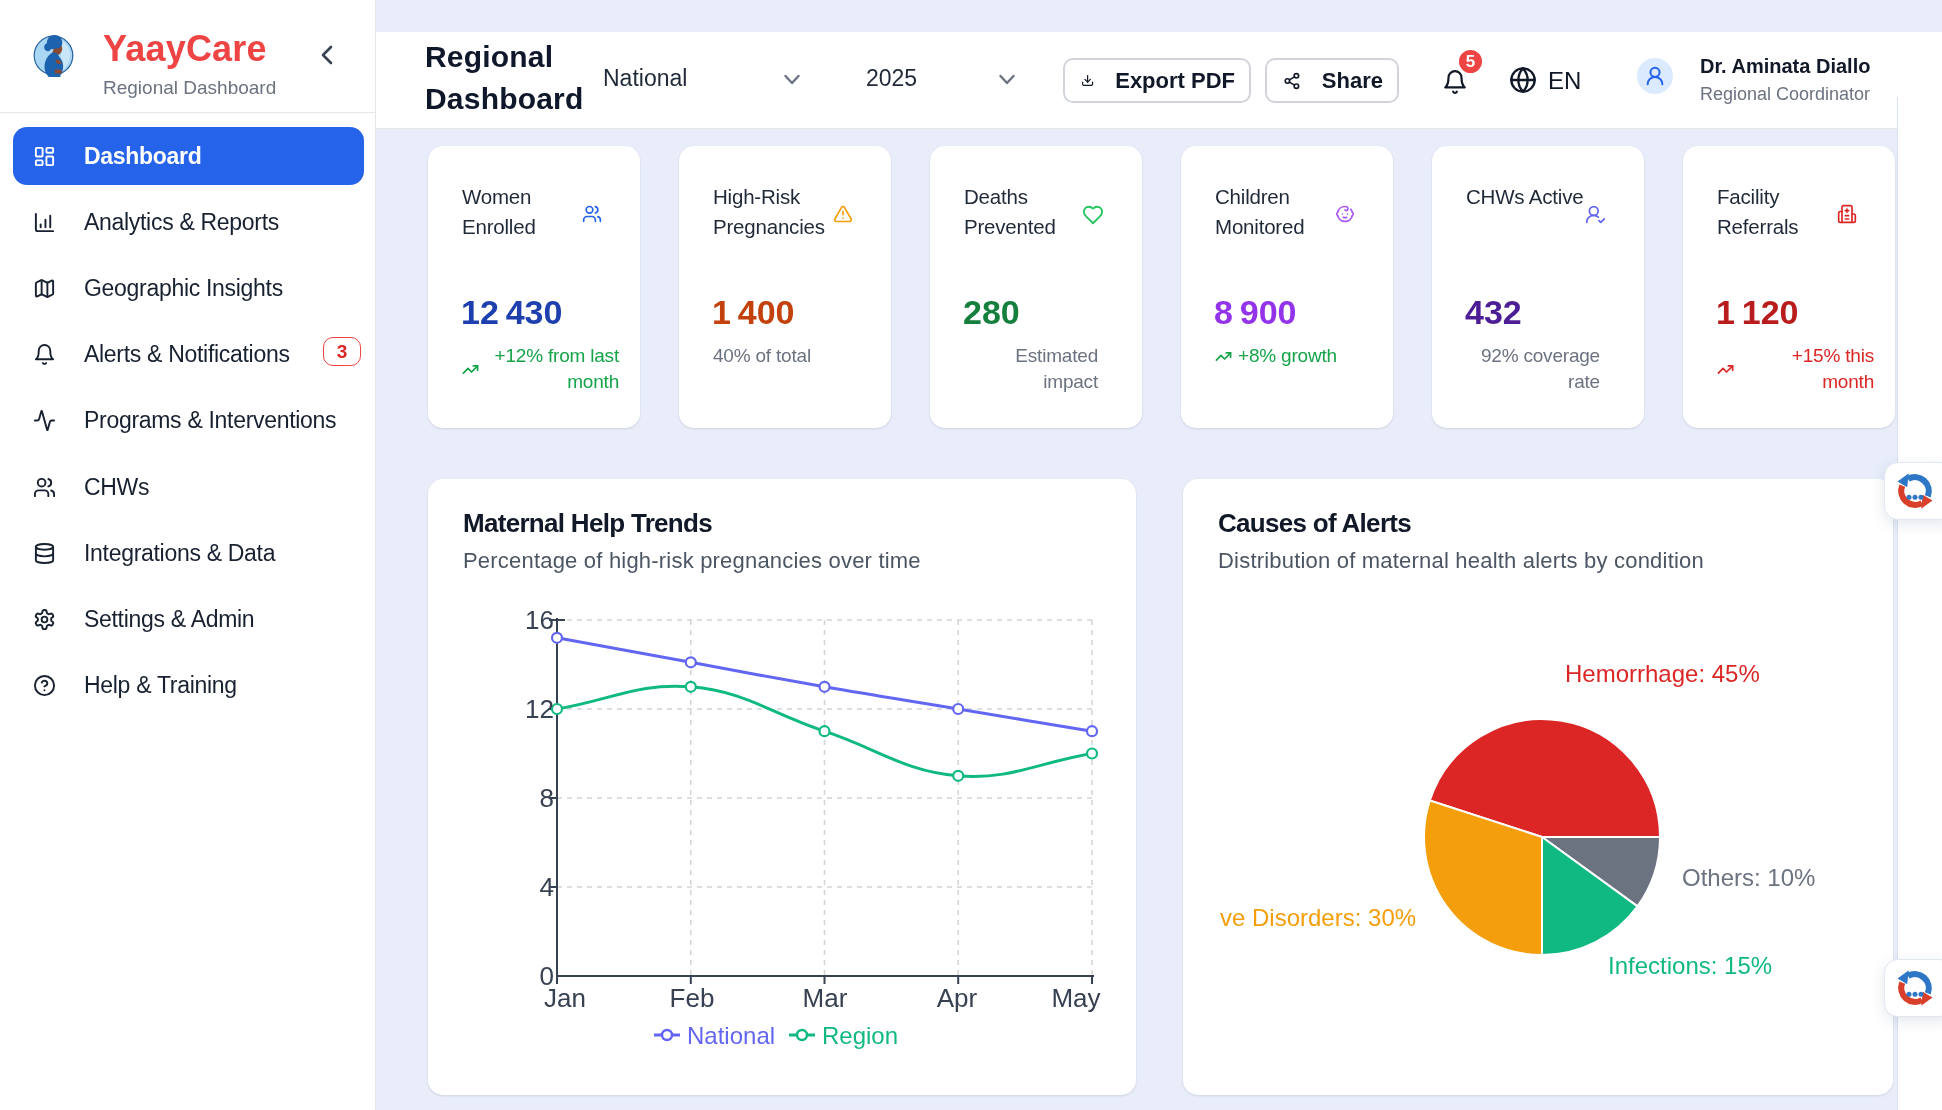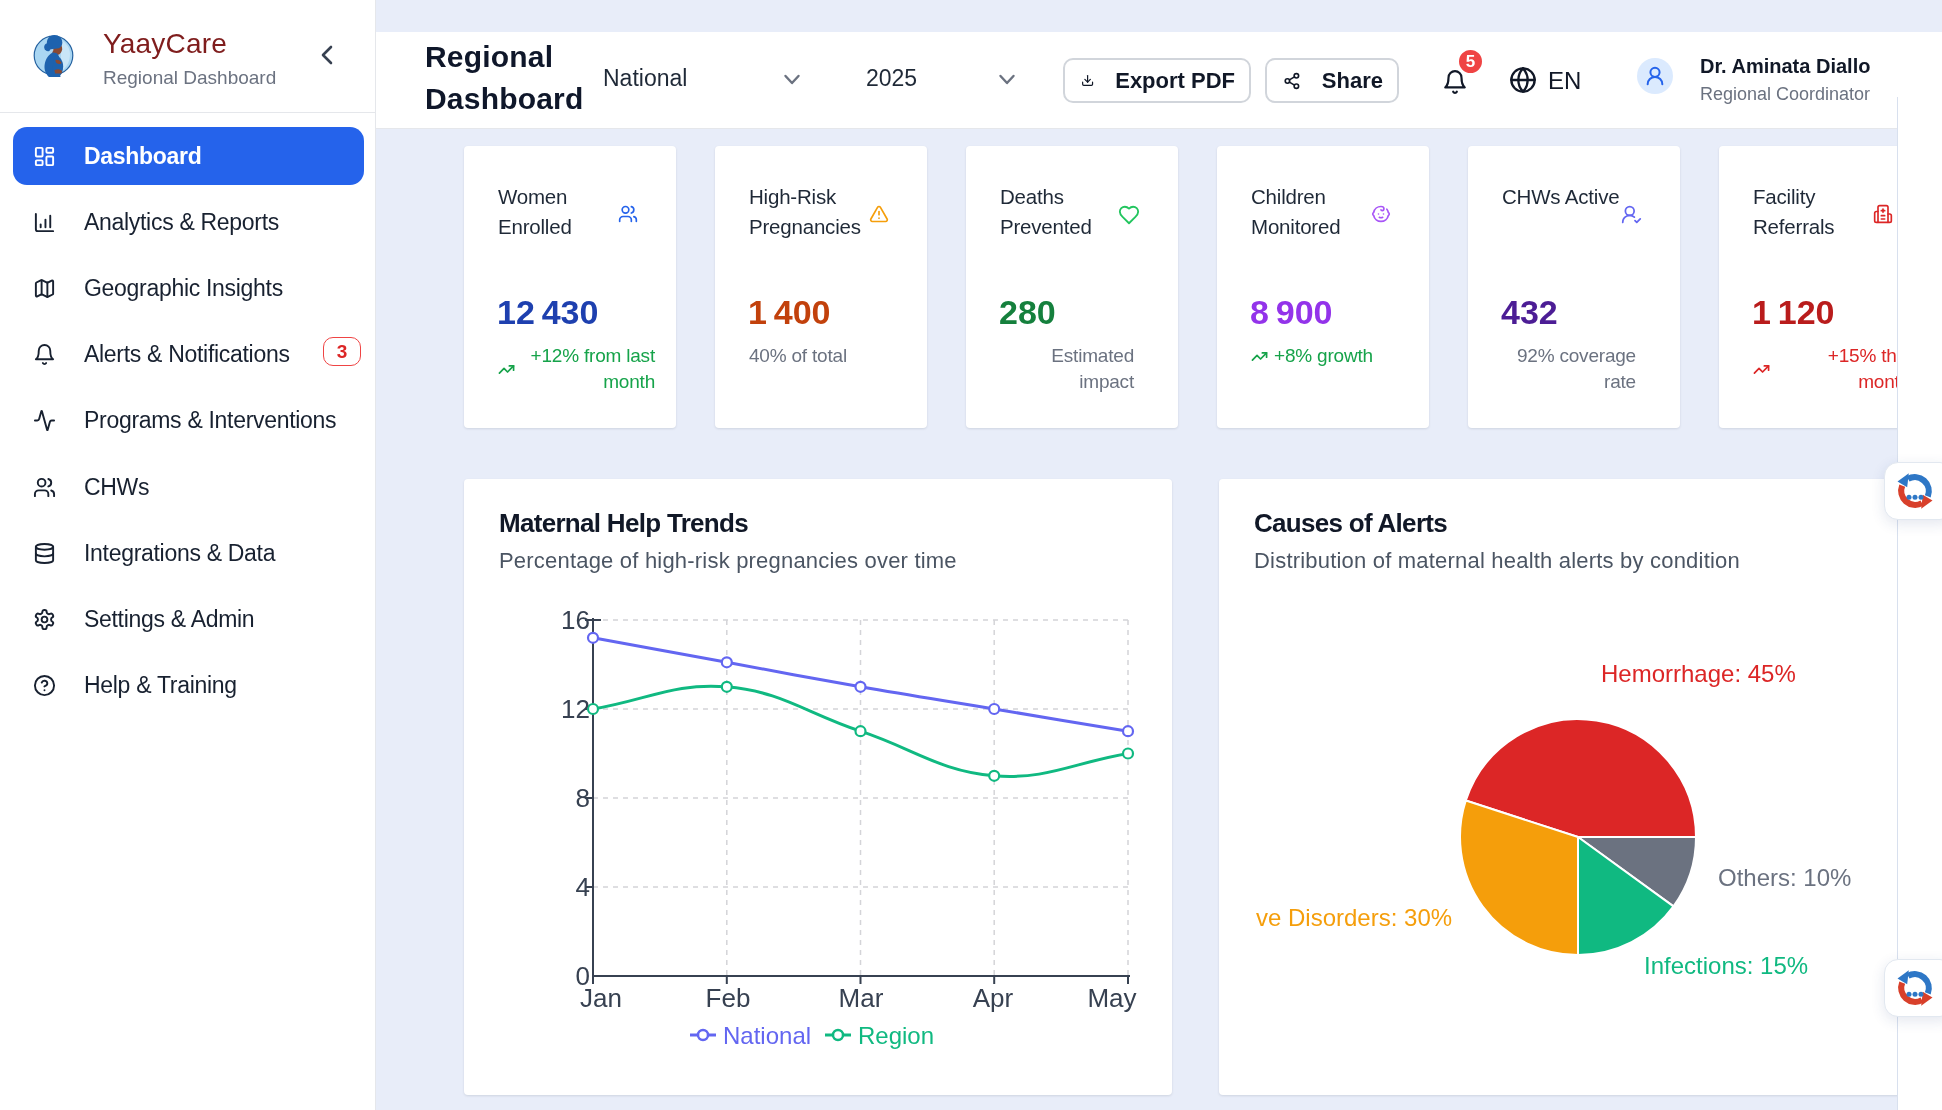--- a/index.html
+++ b/index.html
@@ -3,21 +3,21 @@
 <meta charset="utf-8">
 <style>
 * { margin:0; padding:0; box-sizing:border-box; }
 html,body { width:1942px; height:1110px; overflow:hidden; }
 body { font-family:"Liberation Sans", sans-serif; position:relative; background:#e8edf9; color:#1f2937; }
 
 
 #sidebar { position:absolute; left:0; top:0; width:376px; height:1110px; background:#fff; border-right:1px solid #e5e7eb; z-index:5; }
 #sbhead { position:absolute; left:0; top:0; width:100%; height:113px; border-bottom:1px solid #e5e7eb; }
 #brand { position:absolute; left:103px; top:28px; }
-#brand .t1 { font-size:28px; font-weight:400; color:#7f1d1d; letter-spacing:0.2px; }
+#brand .t1 { font-size:36px; font-weight:700; color:#ef4444; letter-spacing:0.2px; }
 #brand .t2 { font-size:19px; color:#6b7280; margin-top:7px; }
 #collapse { position:absolute; left:318px; top:44px; color:#374151; }
 .mitem { position:absolute; left:13px; width:351px; height:58px; border-radius:14px; display:flex; align-items:center; color:#182130; }
 .mitem svg { margin-left:20px; flex:none; }
 .mitem .lbl { margin-left:28px; font-size:23px; font-weight:400; letter-spacing:-0.3px; }
 .mitem.active { background:#2563eb; color:#fff; }
 .mitem.active .lbl { font-weight:600; }
 .badge3 { position:absolute; left:310px; top:12px; width:38px; height:29px; border:1.5px solid #ef4444; border-radius:10px; color:#dc2626; font-size:19px; font-weight:600; display:flex; align-items:center; justify-content:center; }
 
 
@@ -28,21 +28,21 @@
 .hbtn { position:absolute; top:26px; height:45px; border:2px solid #d1d5db; border-radius:10px; background:#fff; display:flex; align-items:center; color:#111827; }
 .hbtn .bl { font-size:22px; font-weight:600; margin-left:21px; margin-right:14px; white-space:nowrap; }
 .hbtn svg { margin-left:16px; }
 #bellwrap { position:absolute; left:1066px; top:36px; }
 #bellbadge { position:absolute; left:1080px; top:15px; width:29px; height:29px; background:#ef4444; border:3px solid #fff; border-radius:50%; color:#fff; font-size:17px; font-weight:700; display:flex; align-items:center; justify-content:center; }
 #avatar { position:absolute; left:1261px; top:26px; width:36px; height:36px; border-radius:50%; background:#dbeafe; display:flex; align-items:center; justify-content:center; color:#2563eb; }
 #uname { position:absolute; left:1324px; top:23px; font-size:20px; font-weight:700; color:#111827; }
 #urole { position:absolute; left:1324px; top:52px; font-size:18px; color:#6b7280; }
 
 
-.card { position:absolute; background:#fff; border-radius:4px; box-shadow:0 1px 3px rgba(16,24,40,.08), 0 1px 2px rgba(16,24,40,.04);margin-left:36px; }
+.card { position:absolute; background:#fff; border-radius:15px; box-shadow:0 1px 3px rgba(16,24,40,.08), 0 1px 2px rgba(16,24,40,.04); }
 .stat { width:212px; height:282px; top:146px; }
 .stat .ttl { position:absolute; left:34px; top:36px; width:124px; font-size:20.5px; line-height:30px; color:#1f2937; letter-spacing:-0.2px; }
 .stat .ico { position:absolute; right:38px; top:58px; }
 .stat .num { position:absolute; left:33px; top:147px; font-size:34px; font-weight:700; letter-spacing:0; white-space:nowrap; }
 .stat .sub { position:absolute; left:34px; top:197px; width:160px; font-size:19px; line-height:26px; color:#6b7280; display:flex; align-items:center; }
 .stat .sub svg { flex:none; margin-right:6px; }
 .stat .sub .tx { display:block; max-width:134px; letter-spacing:-0.2px;text-align:right; }
 
 .chartcard { top:479px; height:616px; }
 .ctitle { position:absolute; left:35px; top:29px; font-size:26px; font-weight:700; color:#111827; letter-spacing:-0.7px; }

